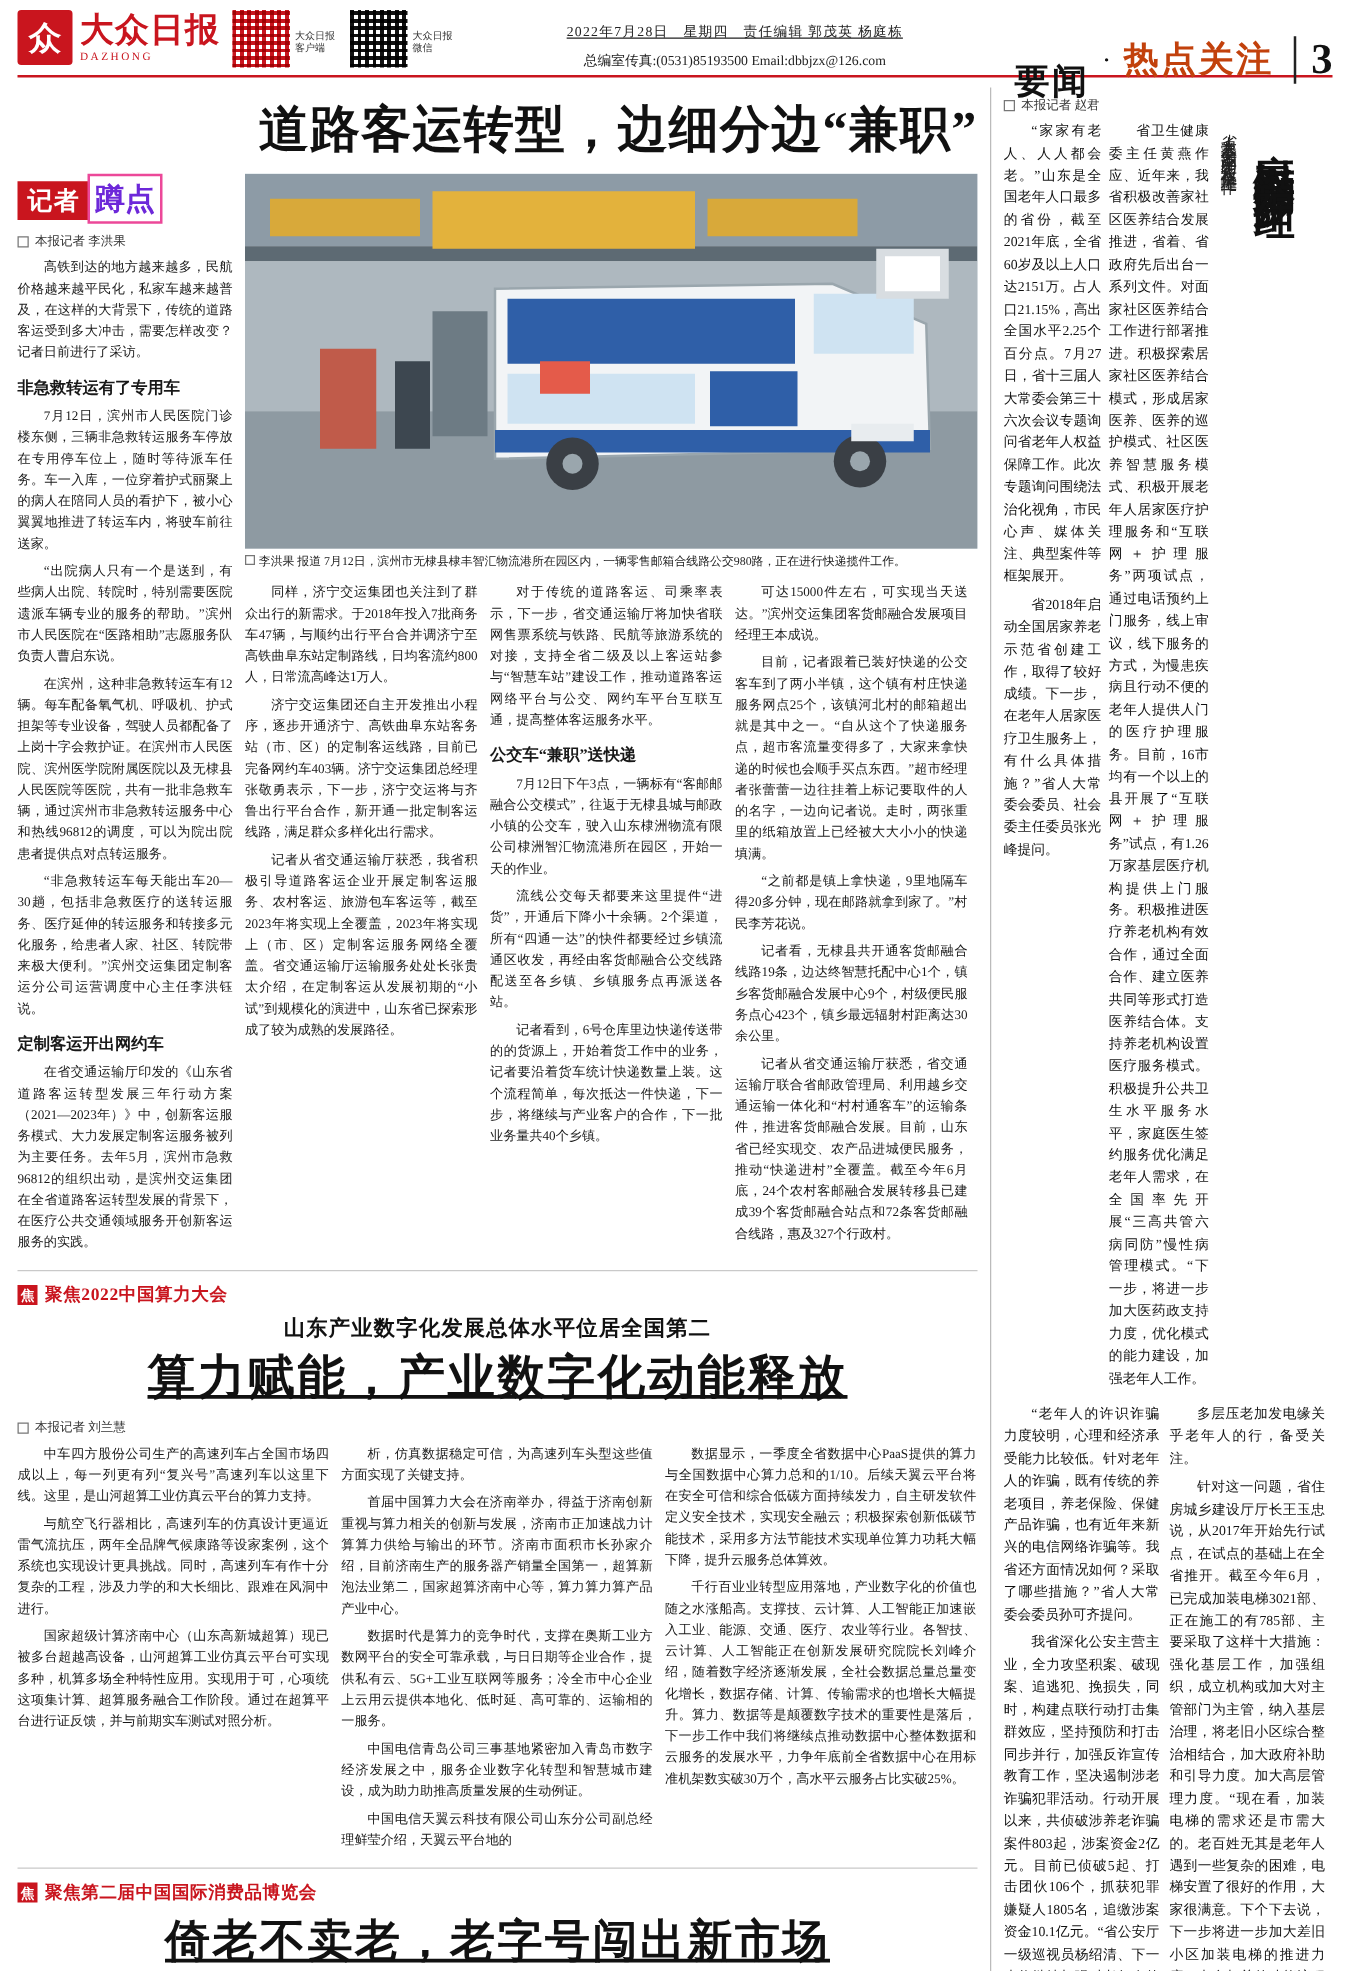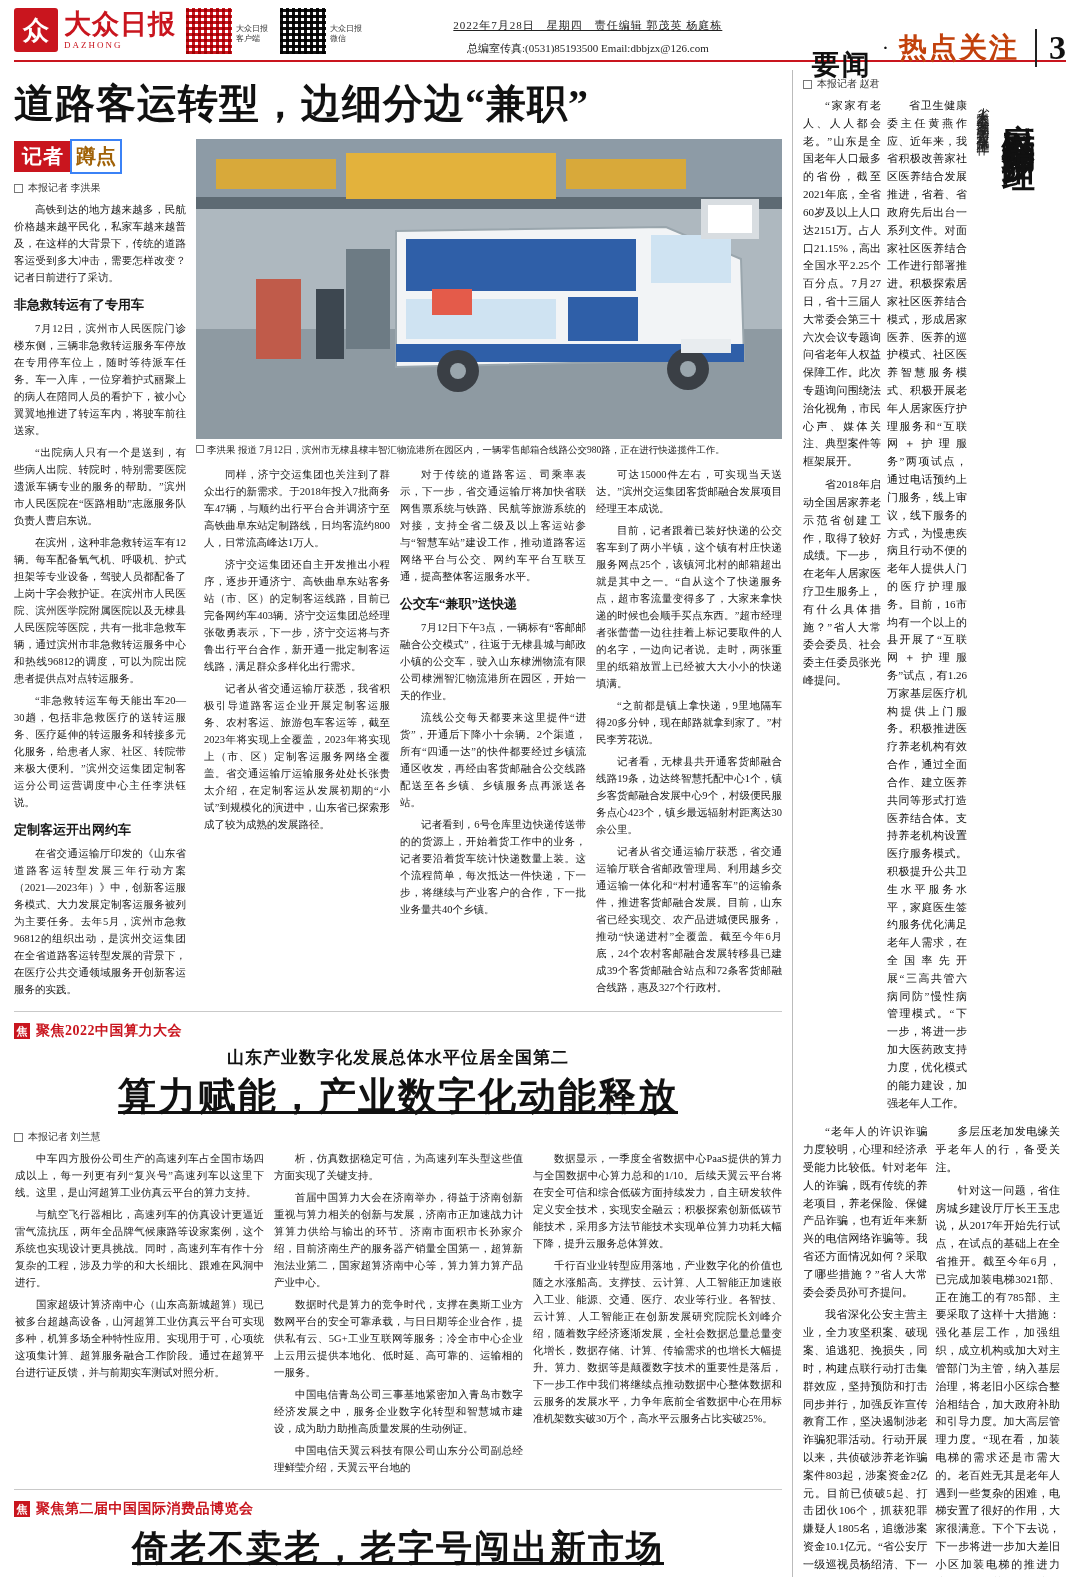--- a/index.html
+++ b/index.html
@@ -38,27 +38,27 @@
   .sec-name { font-size:28px; font-weight:bold; letter-spacing:2px;margin-top:34px; }
   .sec-dot { font-size:22px; }
   .sec-hot { font-size:28px; font-weight:bold; color:#c2410c; letter-spacing:2px; }
   .sec-num { font-size:34px; font-weight:bold; border-left:2px solid #222; padding-left:12px; margin-left:6px; }
 
   
   .body-grid { display:flex; gap:10px; margin-top:8px; }
   .col-left { width:768px; }
   .col-right { width:268px; border-left:1px solid #bbb; padding-left:10px; }
 
-  .headline-1 { font-size:40px; font-weight:bold; letter-spacing:1px; margin:6px 0 8px 0; font-family:"Liberation Serif", serif; }
+  .headline-1 { font-size:40px; font-weight:bold; letter-spacing:1px; margin:6px 0 8px 0; font-family:"Liberation Serif", serif;text-align:right; }
   .tag-red { display:inline-block; background:#c9151e; color:#fff; font-size:20px; font-weight:bold; padding:2px 8px; letter-spacing:1px; }
-  .tag-plain { display:inline-block; font-size:20px; font-weight:bold; padding:2px 4px; border:2px solid #3b82f6; color:#a16207; margin-left:-2px;}
+  .tag-plain { display:inline-block; font-size:24px; font-weight:bold; padding:2px 4px; border:2px solid #ec4899; color:#6d28d9; margin-left:-2px;}
   .byline { font-size:10px; color:#333; display:flex; align-items:center; gap:5px; margin:7px 0 6px 0; }
   .byline .box { width:9px; height:9px; border:1px solid #777; display:inline-block; }
 
-  .colset { display:flex; gap:10px;justify-content:flex-end; }
+  .colset { display:flex; gap:10px; }
   .tcol { font-size:10.5px; line-height:1.62; text-align:justify; color:#181818; }
   .tcol p { margin:0 0 5px 0; text-indent:2em; }
   .subhead { font-size:13px; font-weight:bold; margin:8px 0 5px 0; text-indent:0; }
   .sep { border-top:1px solid #c9c9c9; margin:8px 0; }
 
   .photo { width:100%; background:#b9c4cc; position:relative; overflow:hidden; }
   .cap { font-size:9.5px; line-height:1.55; color:#222; margin-top:4px; }
   .cap .sq { display:inline-block; width:8px; height:8px; border:1px solid #777; margin-right:3px; }
 
   

